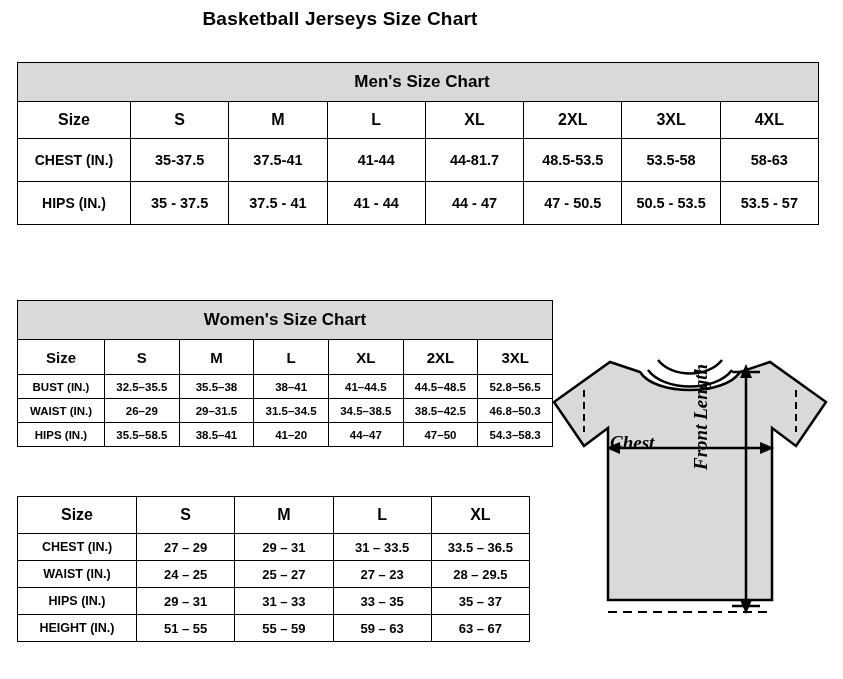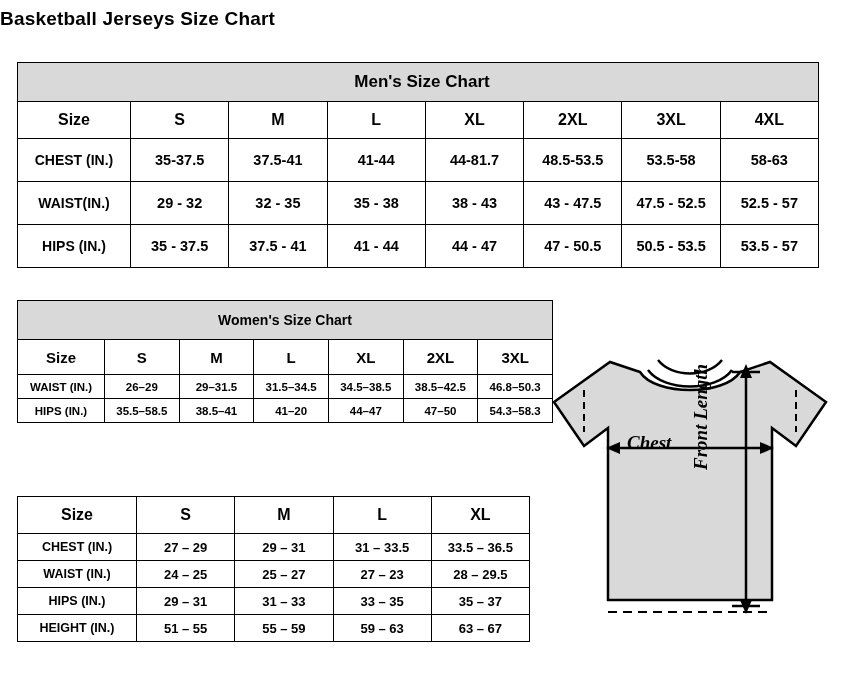--- a/index.html
+++ b/index.html
@@ -13,21 +13,21 @@
     position: relative;
     font-family: "Liberation Sans", sans-serif;
     color: #000000;
     overflow: hidden;
   }
   #page-title {
     position: absolute;
     top: 8px;
     left: 0;
     width: 680px;
-    text-align: left;
+    text-align: center;
     font-size: 19px;
     font-weight: bold;
     letter-spacing: 0.2px;
   }
   table {
     border-collapse: collapse;
     table-layout: fixed;
   }
   table, th, td {
     border: 1px solid #000000;
@@ -61,21 +61,21 @@
   #mens-chart td.rowlab { font-size: 14px; }
   #mens-chart col.c0 { width: 113px; }
 
   
   #womens-chart {
     position: absolute;
     left: 17px;
     top: 300px;
     width: 536px;
   }
-  #womens-chart .chart-title { font-size: 14px; height: 38px; }
+  #womens-chart .chart-title { font-size: 17px; height: 38px; }
   #womens-chart .hdr { font-size: 15px; height: 34px; }
   #womens-chart td { font-size: 11.5px; height: 23px; font-weight: bold; }
   #womens-chart td.rowlab { font-size: 11.5px; }
   #womens-chart col.c0 { width: 87px; }
 
   
   #youth-chart {
     position: absolute;
     left: 17px;
     top: 496px;
@@ -90,21 +90,21 @@
   
   #shirt-diagram {
     position: absolute;
     left: 540px;
     top: 350px;
     width: 300px;
     height: 320px;
   }
   #chest-label {
     position: absolute;
-    left: 627px;
+    left: 610px;
     top: 432px;
     font-family: "Liberation Serif", serif;
     font-style: italic;
     font-weight: bold;
     font-size: 19px;
   }
   #front-length-label {
     position: absolute;
     left: 690px;
     top: 470px;
@@ -151,30 +151,20 @@
       <td class="rowlab">CHEST (IN.)</td>
       <td>35-37.5</td>
       <td>37.5-41</td>
       <td>41-44</td>
       <td>44-81.7</td>
       <td>48.5-53.5</td>
       <td>53.5-58</td>
       <td>58-63</td>
     </tr>
     <tr>
-      <td class="rowlab">WAIST(IN.)</td>
-      <td>29 - 32</td>
-      <td>32 - 35</td>
-      <td>35 - 38</td>
-      <td>38 - 43</td>
-      <td>43 - 47.5</td>
-      <td>47.5 - 52.5</td>
-      <td>52.5 - 57</td>
-    </tr>
-    <tr>
       <td class="rowlab">HIPS (IN.)</td>
       <td>35 - 37.5</td>
       <td>37.5 - 41</td>
       <td>41 - 44</td>
       <td>44 - 47</td>
       <td>47 - 50.5</td>
       <td>50.5 - 53.5</td>
       <td>53.5 - 57</td>
     </tr>
   </tbody>
@@ -195,20 +185,29 @@
       <td class="chart-title" colspan="7">Women's Size Chart</td>
     </tr>
     <tr>
       <td class="hdr">Size</td>
       <td class="hdr">S</td>
       <td class="hdr">M</td>
       <td class="hdr">L</td>
       <td class="hdr">XL</td>
       <td class="hdr">2XL</td>
       <td class="hdr">3XL</td>
+    </tr>
+    <tr>
+      <td class="rowlab">BUST  (IN.)</td>
+      <td>32.5–35.5</td>
+      <td>35.5–38</td>
+      <td>38–41</td>
+      <td>41–44.5</td>
+      <td>44.5–48.5</td>
+      <td>52.8–56.5</td>
     </tr>
     <tr>
       <td class="rowlab">WAIST  (IN.)</td>
       <td>26–29</td>
       <td>29–31.5</td>
       <td>31.5–34.5</td>
       <td>34.5–38.5</td>
       <td>38.5–42.5</td>
       <td>46.8–50.3</td>
     </tr>

